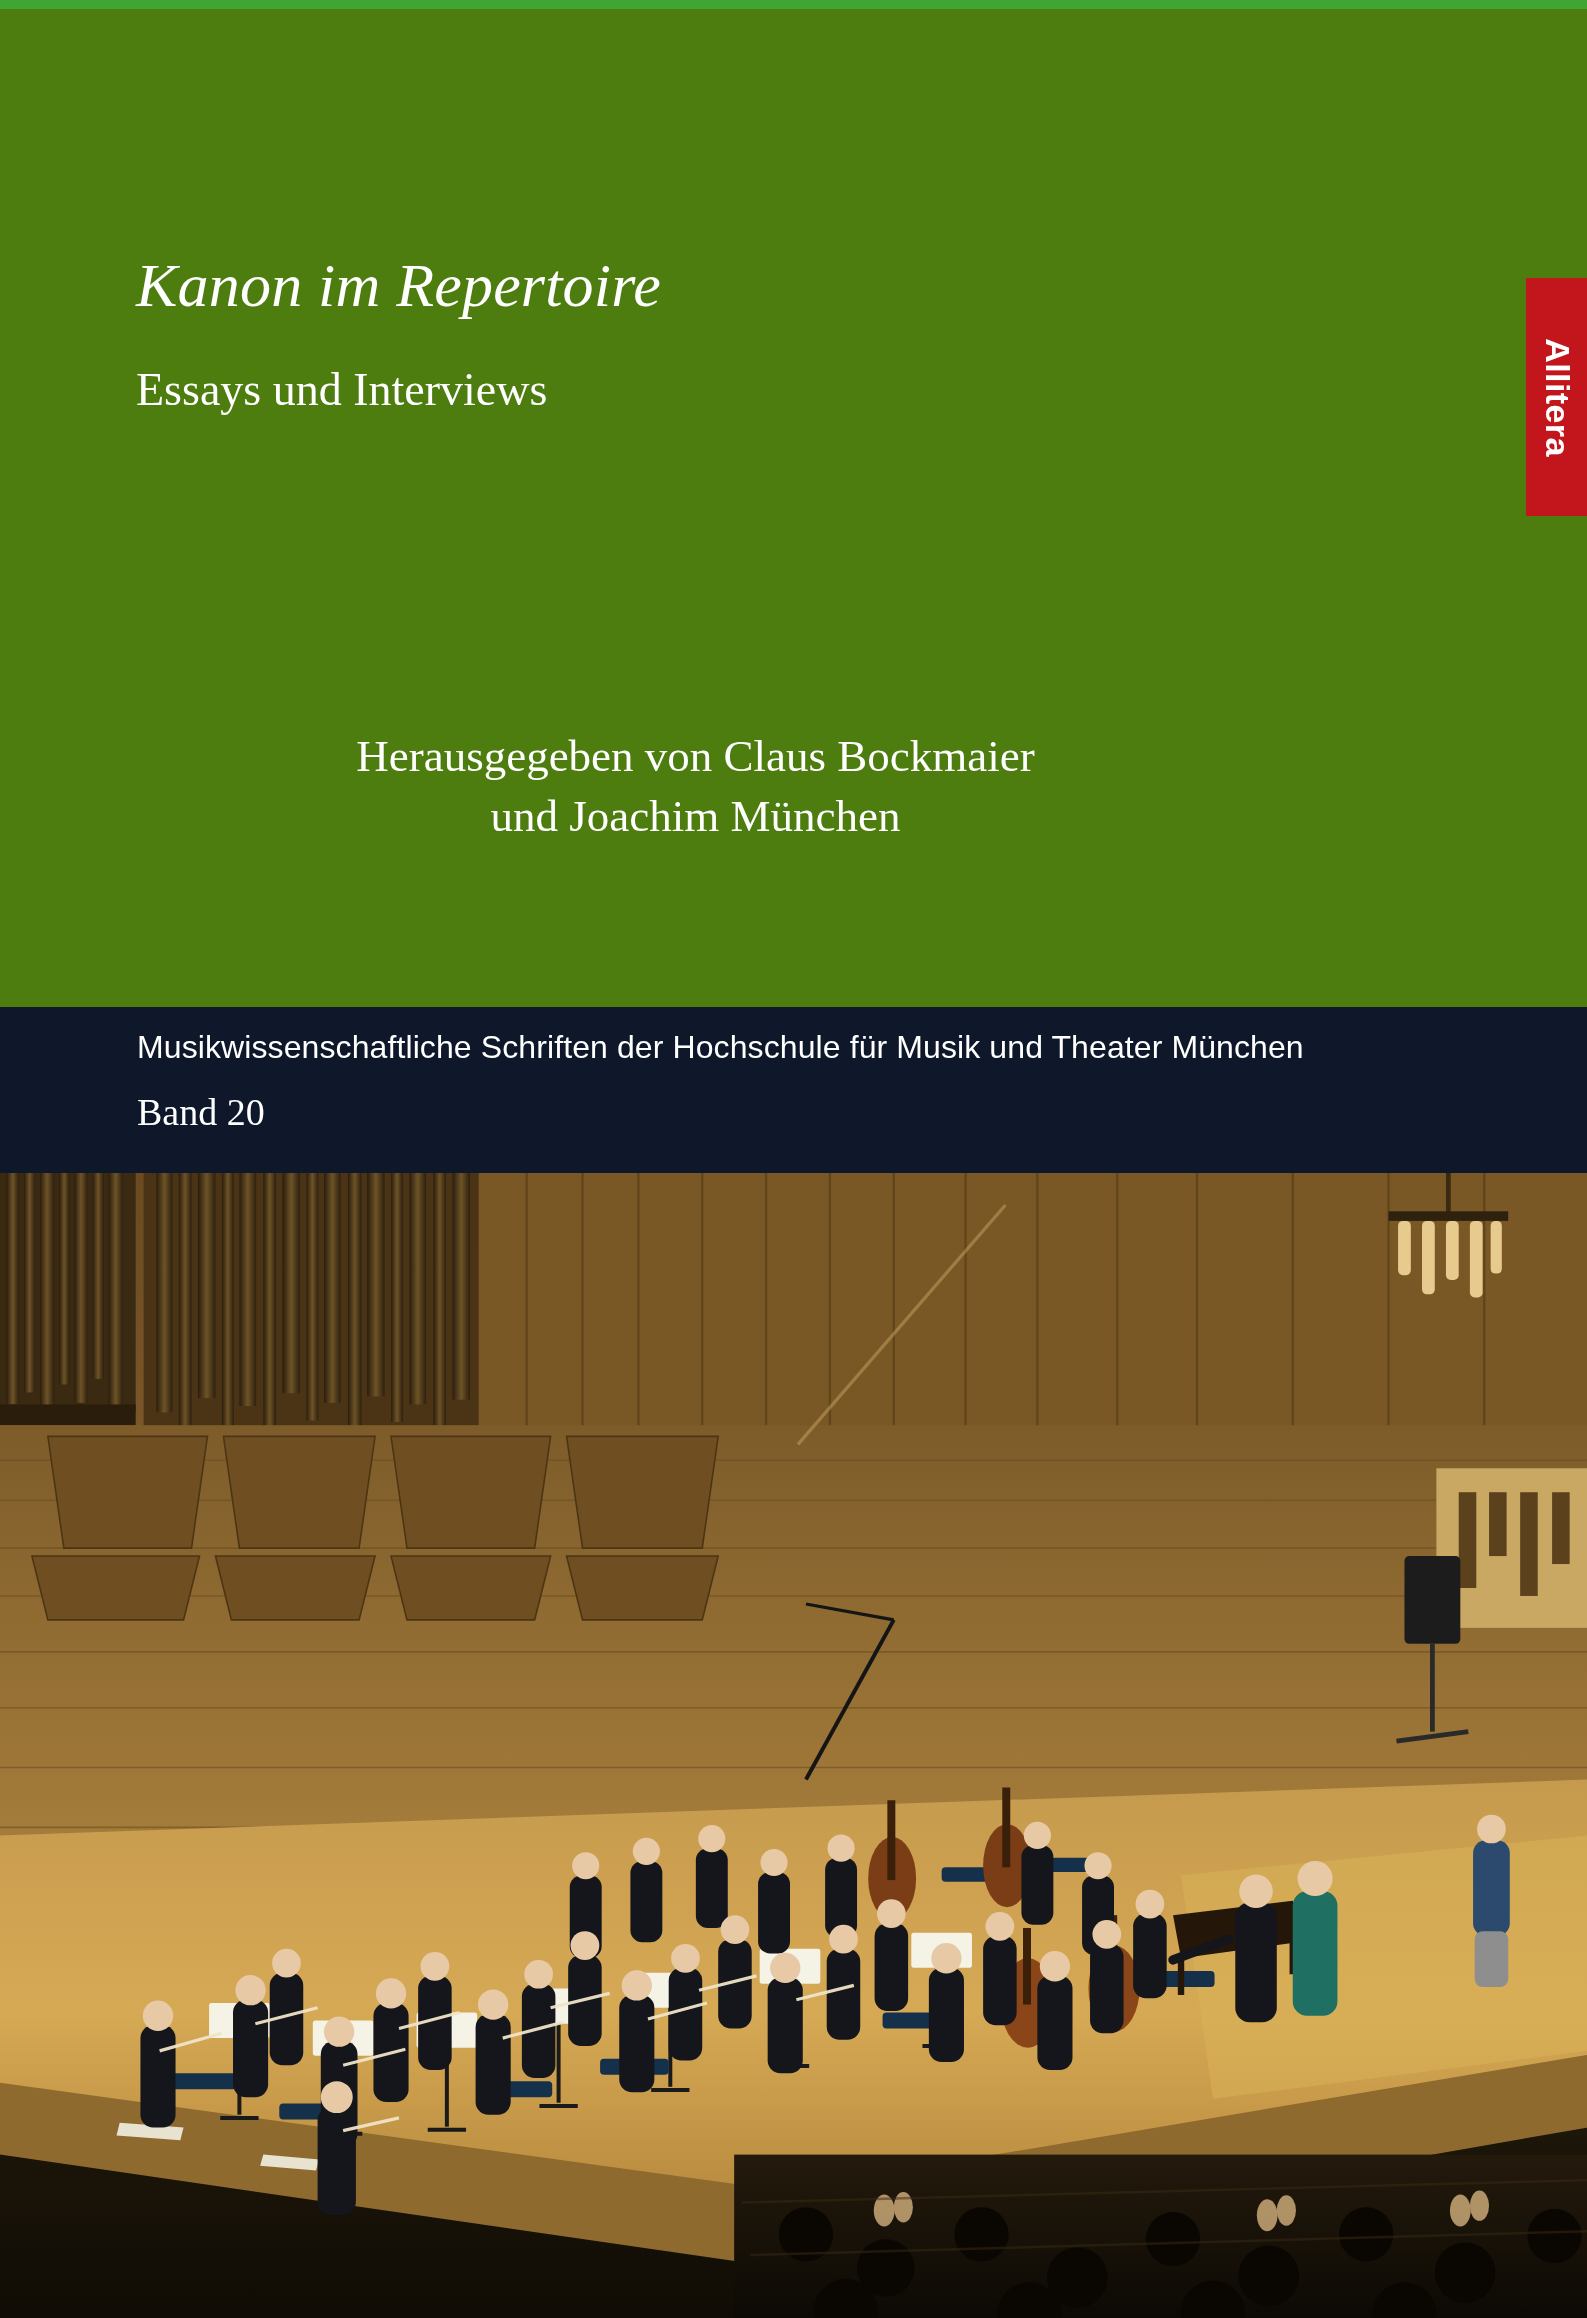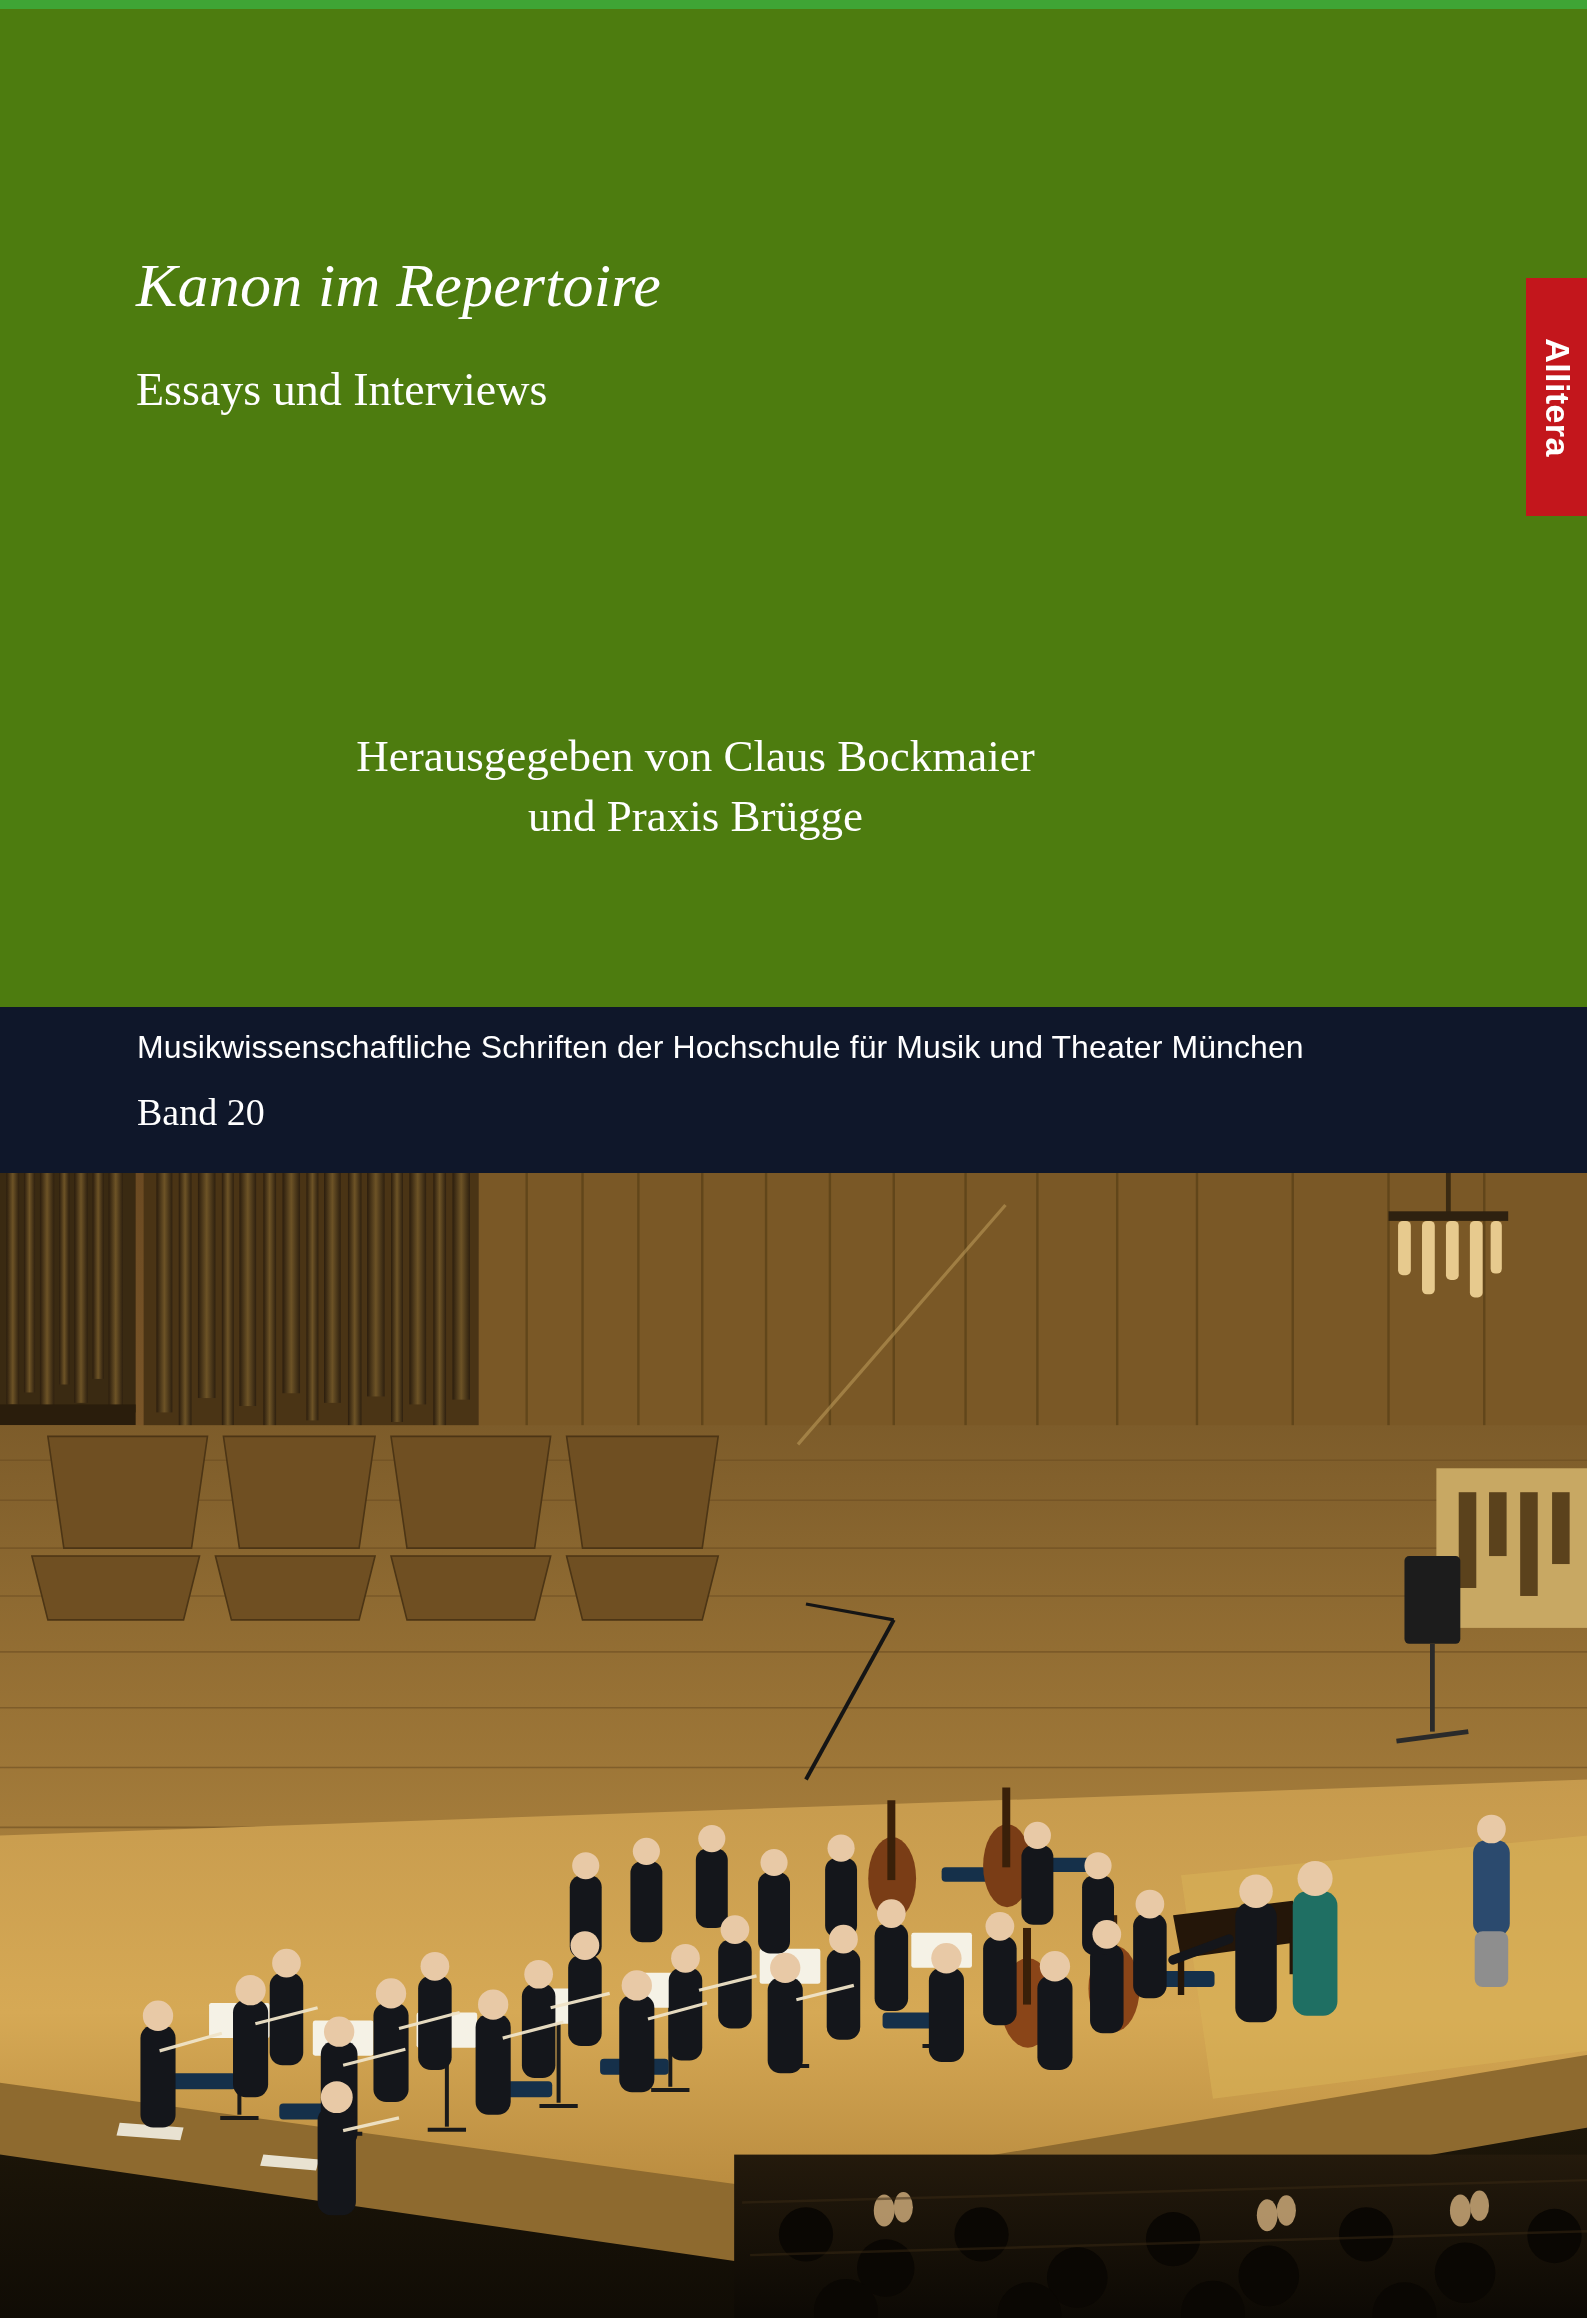--- a/index.html
+++ b/index.html
@@ -149,21 +149,21 @@
 
   <div class="top-area">
 
     <div class="title-block">
       <div class="title-line">Kanon im Repertoire</div>
       <div class="subtitle">Essays und Interviews</div>
     </div>
 
     <div class="editors">
       <div class="editor-line">Herausgegeben von Claus Bockmaier</div>
-      <div class="editor-line">und Praxis Brügge</div>
+      <div class="editor-line">und Joachim München</div>
     </div>
   </div>
 
   <div class="publisher-tab">
     <span>Allitera</span>
   </div>
 
   <div class="series-band">
     <div class="series-text">Musikwissenschaftliche Schriften der Hochschule für Musik und Theater München</div>
     <div class="series-volume">Band 20</div>

